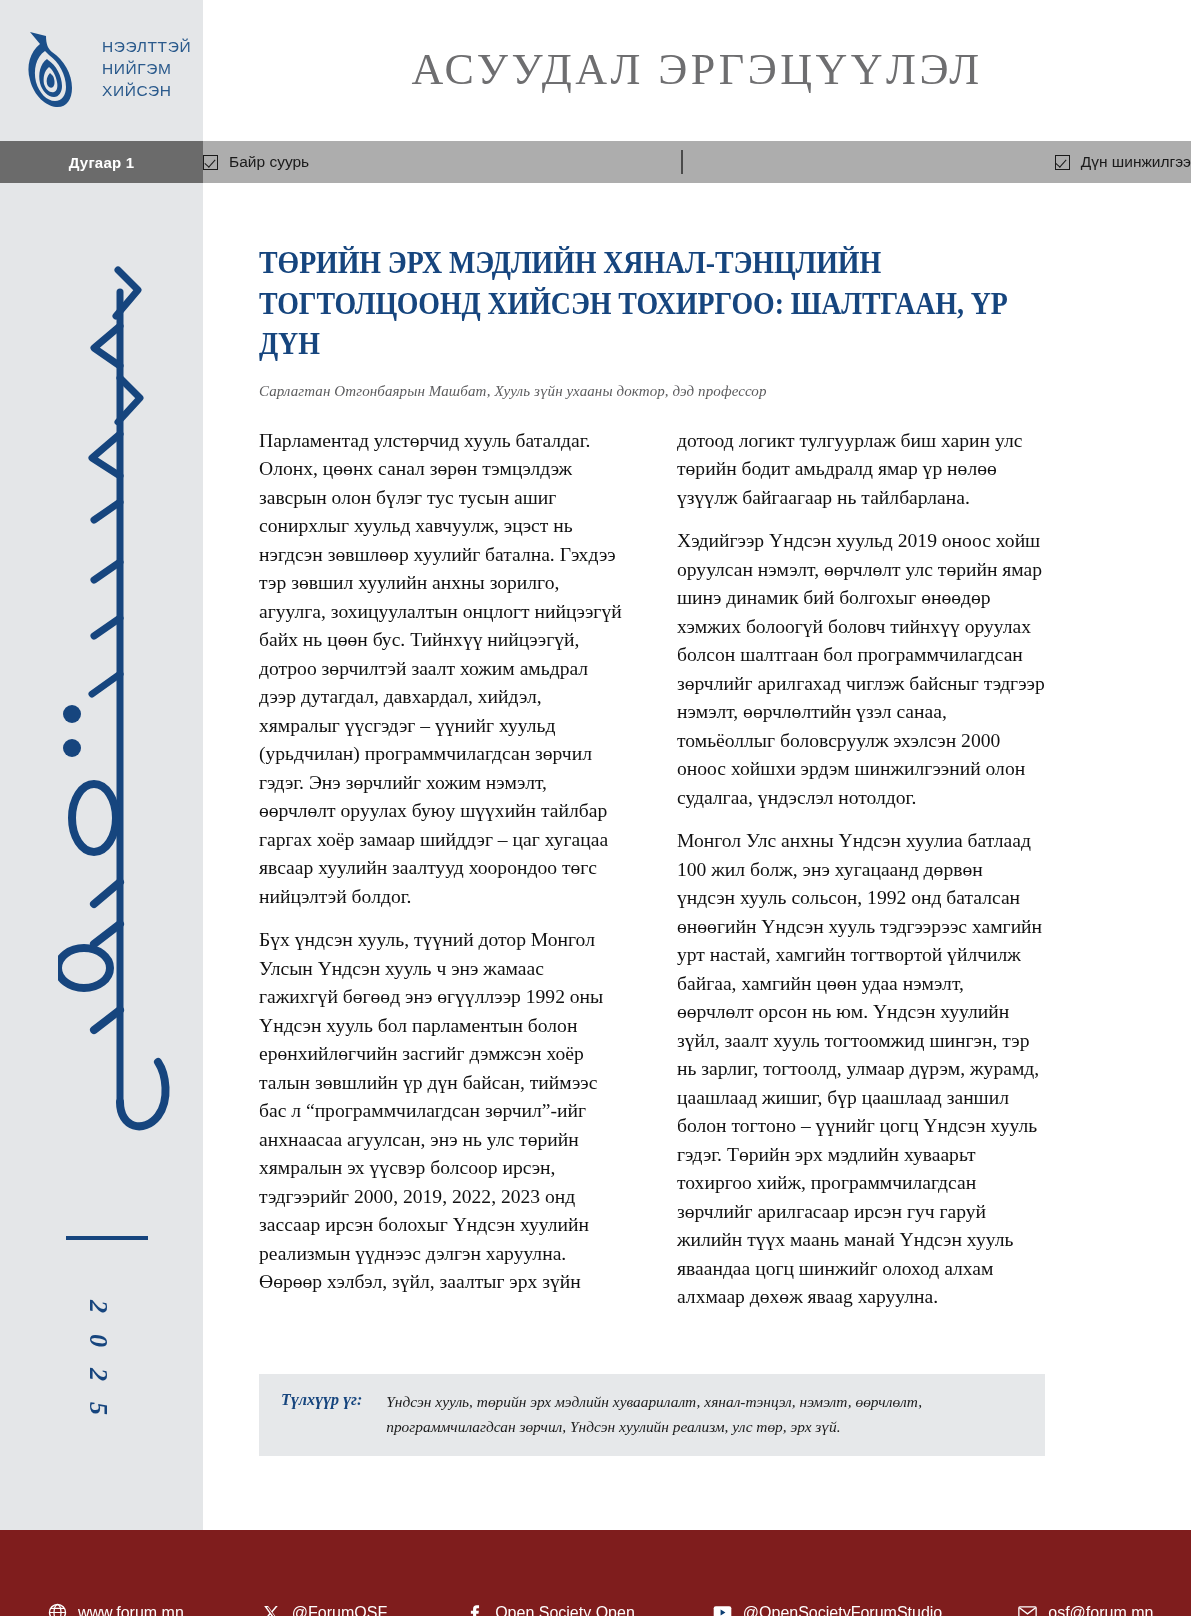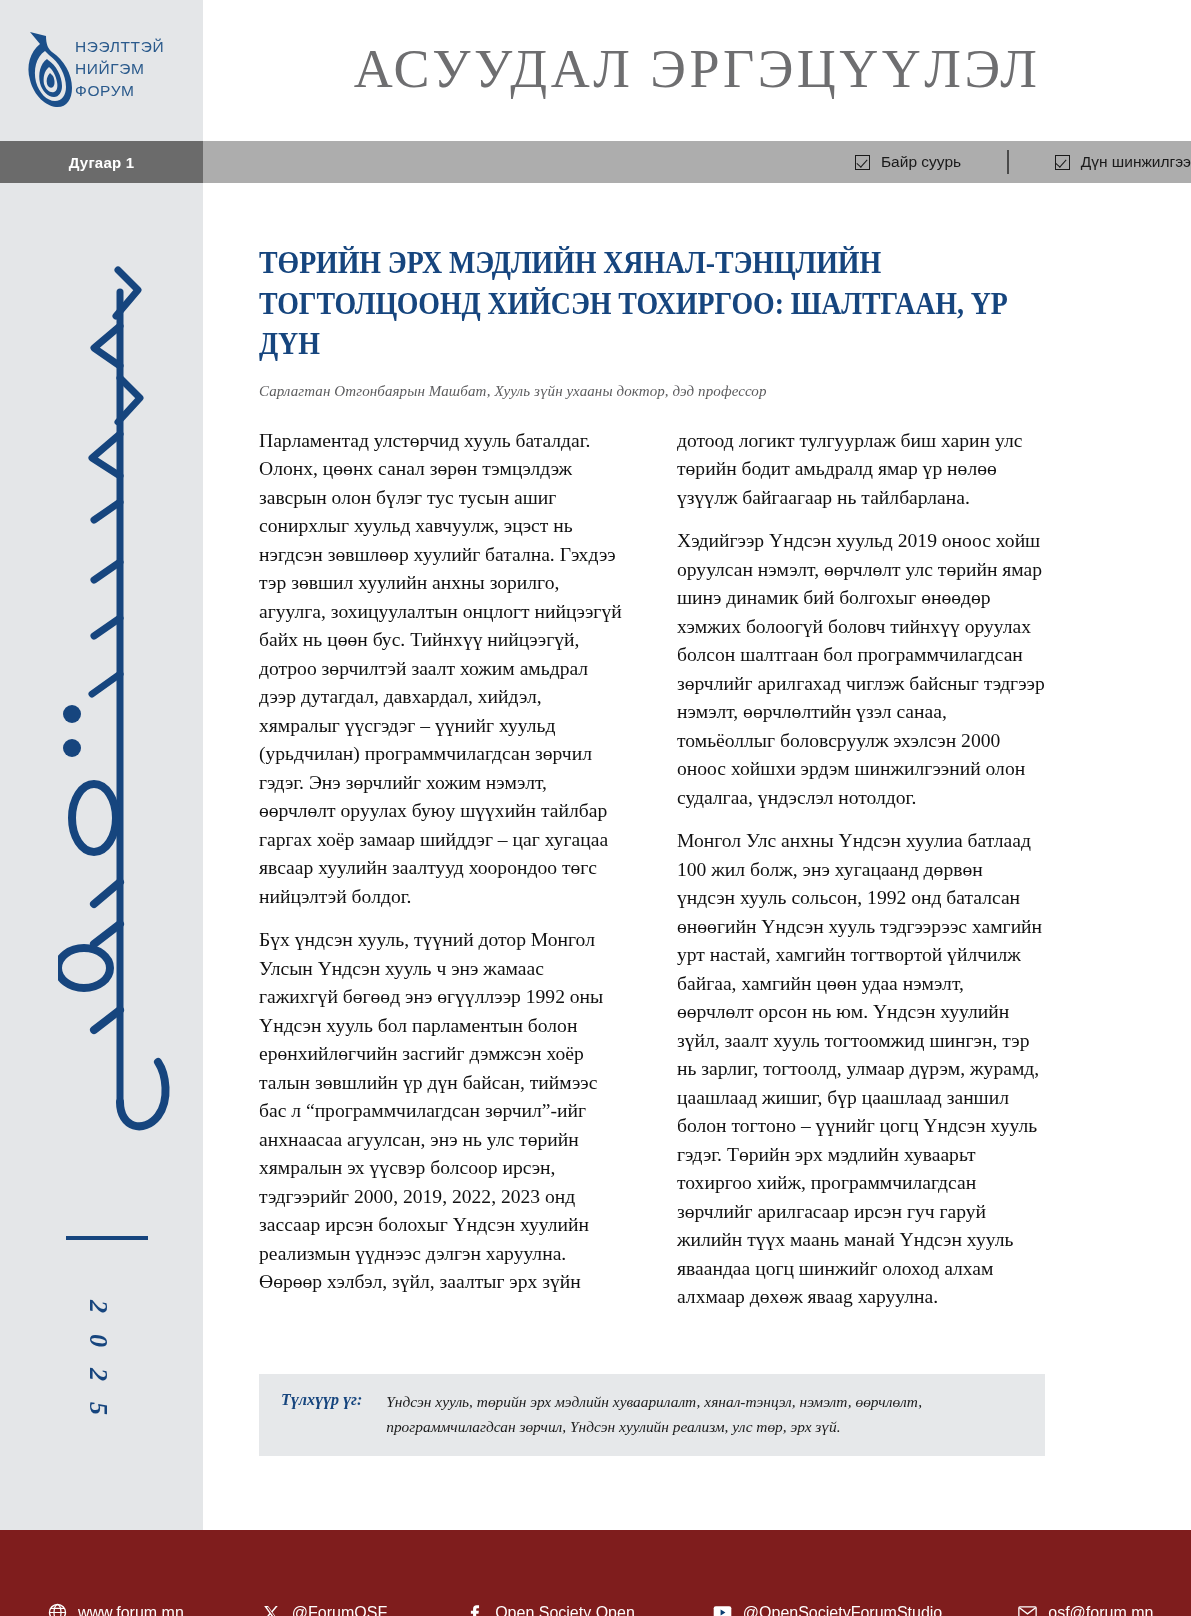--- a/index.html
+++ b/index.html
@@ -12,21 +12,21 @@
   }
   .page { position:relative; width:1191px; height:1616px; background:#fff; }
 
   
   .rail {
     position:absolute; left:0; top:0; width:203px; height:1530px;
     background:#e4e6e8;
   }
   .rail-logo {
     position:absolute; left:0; top:0; width:203px; height:138px;
-    display:flex; align-items:center; padding-left:22px; gap:1px;
+    display:flex; align-items:center; padding-left:22px; gap:28px;
   }
   .logo-mark { width:52px; height:78px; flex:0 0 52px; }
   .logo-words {
     font-family:"Liberation Sans", sans-serif;
     font-size:15.5px; line-height:1.42; letter-spacing:.6px;
     color:#2a5a8c; font-weight:400;
   }
   .rail-issue {
     position:absolute; left:0; top:141px; width:203px; height:42px;
     background:#6b6b6b; color:#fff;
@@ -49,29 +49,29 @@
     color:#16457e;
   }
 
   
   .masthead {
     position:absolute; left:203px; top:0; width:988px; height:138px;
     background:#fff; display:flex; align-items:center; justify-content:center;
   }
   .masthead-title {
     font-family:"Liberation Serif", serif;
-    font-size:54px; font-weight:normal; color:#6e6e70;
+    font-size:44px; font-weight:normal; color:#6e6e70;
     letter-spacing:3.5px; white-space:nowrap;
   }
 
   
   .tabbar {
     position:absolute; left:203px; top:141px; width:988px; height:42px;
     background:#adadad; display:flex; align-items:center;
-    justify-content:flex-end; gap:0;
+    justify-content:space-between; gap:0;
   }
   .tab {
     display:flex; align-items:center; gap:11px;
     font-family:"Liberation Sans", sans-serif;
     font-size:15.5px; color:#1a1a1a;
   }
   .tab-box {
     display:inline-block; width:15px; height:15px;
     border:1.4px solid #1a1a1a; position:relative; flex:0 0 15px;
   }
@@ -157,21 +157,21 @@
           <path fill="#1b4f8a" d="M24 6 L8 2 L18 14 C8 22 4 36 8 50 C12 66 24 76 34 77 C44 78 50 70 50 58 C50 44 42 30 30 22 C26 19 24 14 24 6 Z"></path>
           <path fill="#e4e6e8" d="M23 21 C14 27 11 40 14 52 C17 63 25 71 33 71 C40 71 44 65 44 57 C44 45 37 32 27 25 Z"></path>
           <path fill="#1b4f8a" d="M25 29 C18 34 16 44 18 53 C20 61 26 67 32 67 C37 67 40 62 40 56 C40 46 34 35 26 30 Z"></path>
           <path fill="#e4e6e8" d="M27 37 C22 41 21 48 22 54 C24 60 28 63 32 62 C35 61 36 57 35 52 C34 46 31 40 27 37 Z"></path>
           <path fill="#1b4f8a" d="M28 43 C25 46 24 50 25 54 C26 57 29 59 31 57 C33 55 33 50 31 46 Z"></path>
         </svg>
       </span>
       <span class="logo-words">
         <span>НЭЭЛТТЭЙ</span><br>
         <span>НИЙГЭМ</span><br>
-        <span>ФОРУМ</span>
+        <span>ХИЙСЭН</span>
       </span>
     </div>
 
     <div class="rail-issue">
       <span>Дугаар 1</span>
     </div>
 
     <div class="mongol-script">
       <svg viewBox="0 0 130 880" width="130" height="880" aria-hidden="true">
         <g fill="none" stroke="#16457e" stroke-width="7" stroke-linecap="round" stroke-linejoin="round">

